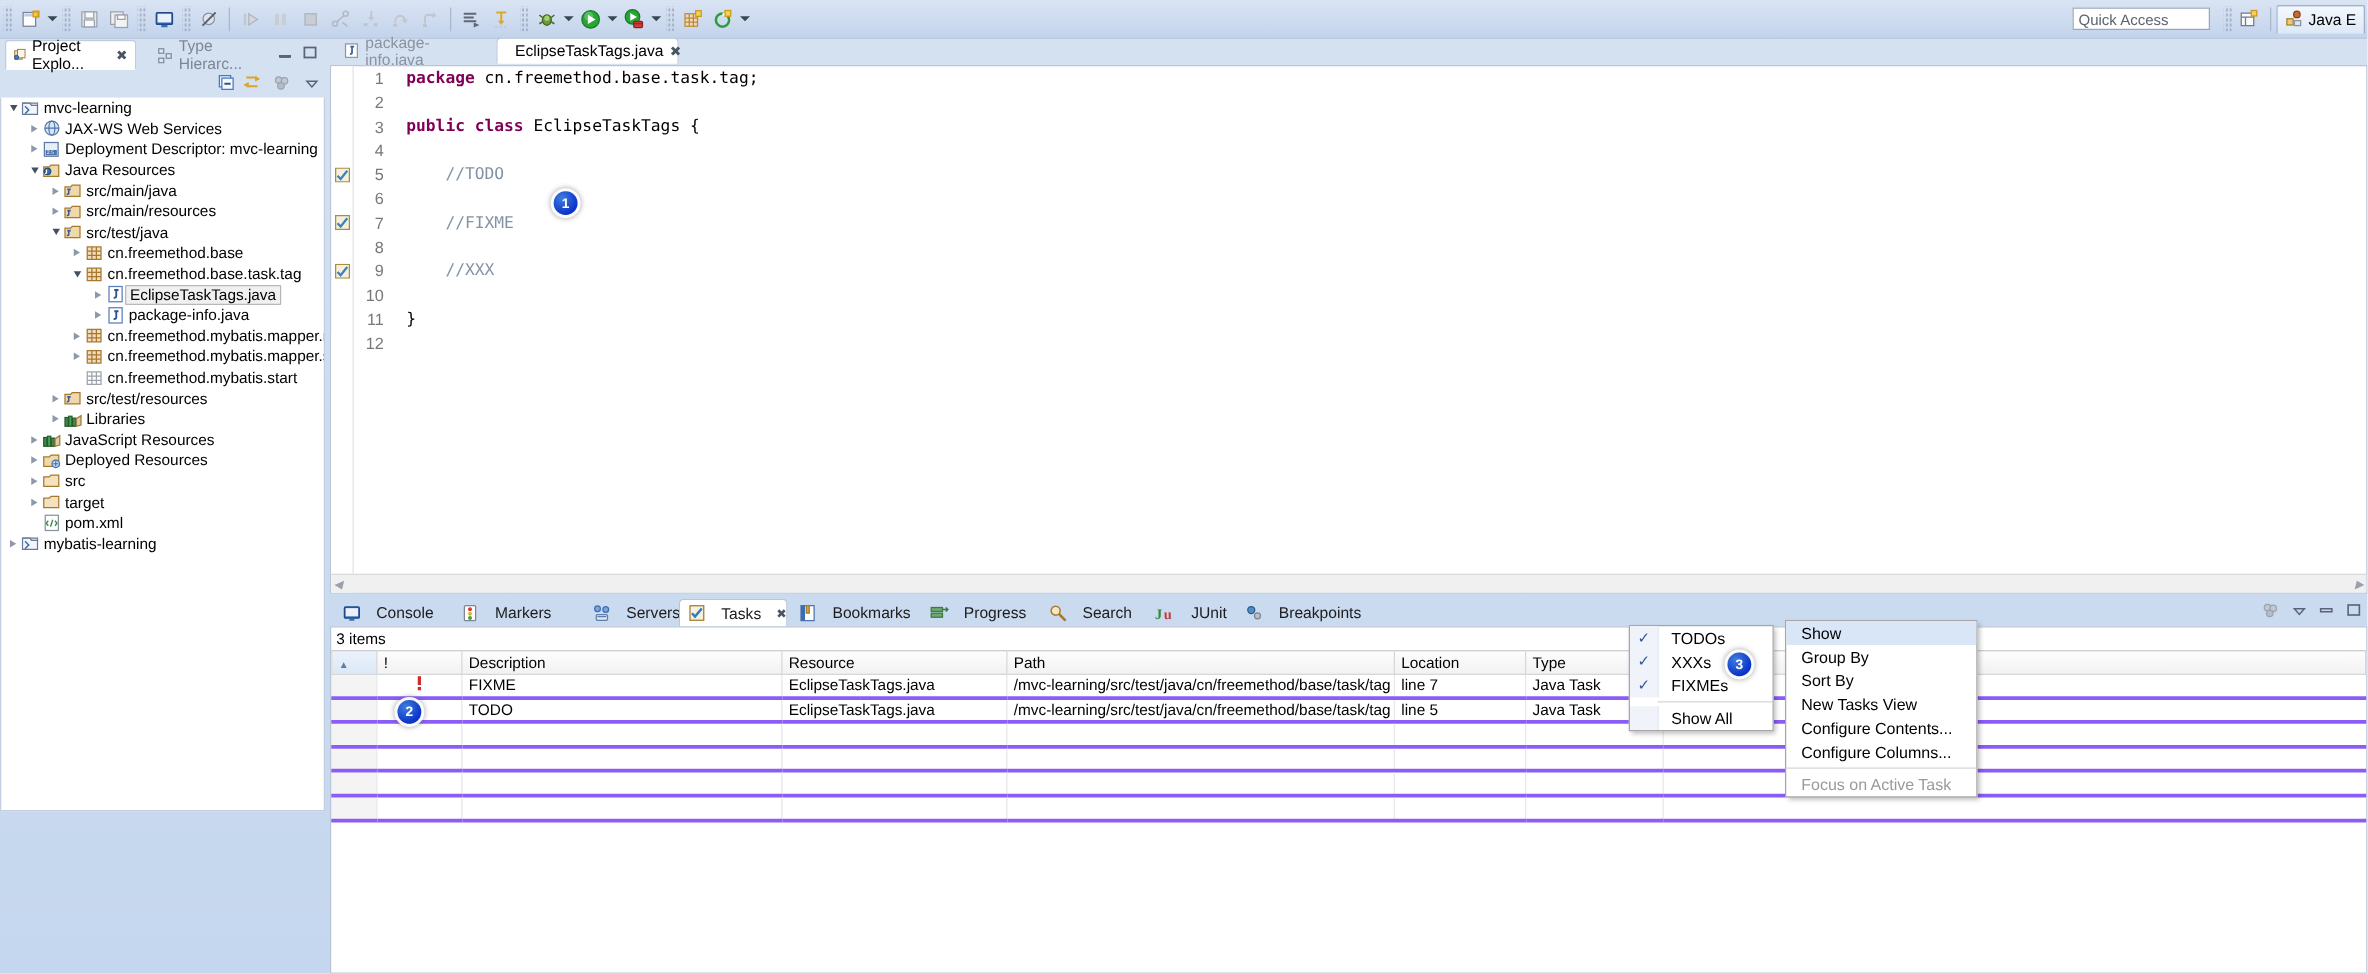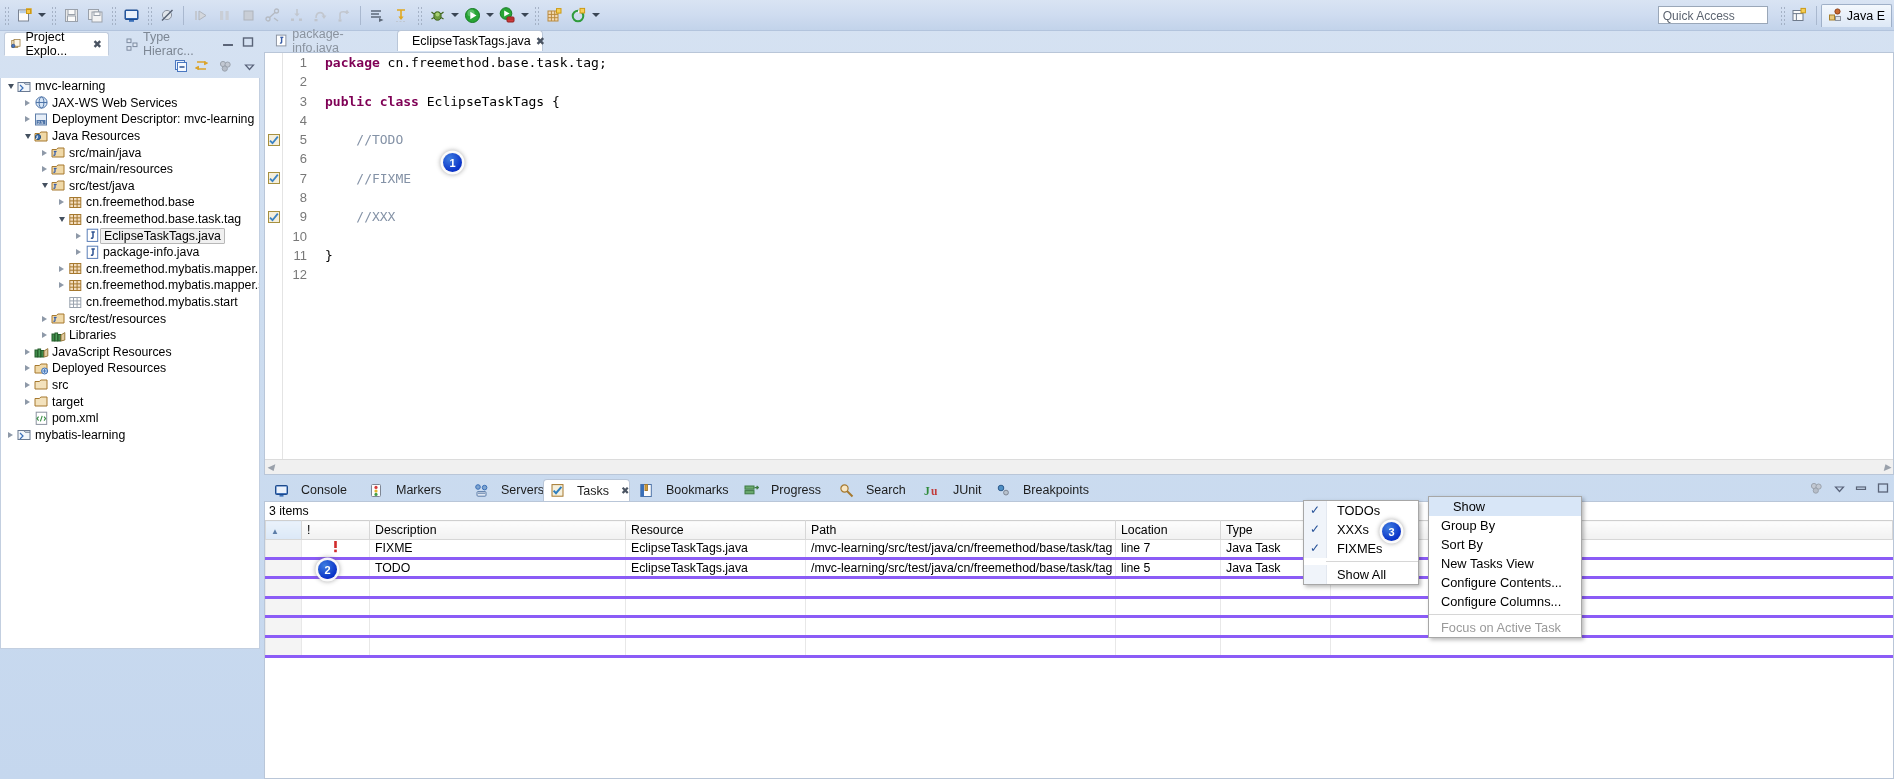--- a/index.html
+++ b/index.html
@@ -111,21 +111,21 @@
 
   
   .menu{position:absolute;background:#fff;border:1px solid #a7a7a7;
     box-shadow:2px 2px 4px rgba(0,0,0,.28);z-index:40;font-size:12.8px;}
   .mitem{height:19px;line-height:19px;display:flex;align-items:center;white-space:nowrap;}
   .mcheckcol{width:22px;height:19px;display:flex;align-items:center;justify-content:center;
     background:#f0f4fa;border-right:1px solid #e3e8f0;flex:0 0 22px;color:#29549a;
     font-size:12px;}
   .mlabel{padding-left:10px;padding-right:26px;}
   .msep{height:1px;background:#d6d6d6;margin:3px 0 3px 22px;}
-  .mitem.hl{background:#d8e6f7;padding-left:12px;}
+  .mitem.hl{background:#d8e6f7;}
   .mitem.dis .mlabel{color:#9a9a9a;}
 
   
   .callout{position:absolute;width:19px;height:19px;border-radius:50%;
     background:radial-gradient(circle at 35% 30%,#3e7de0,#0a33c8 70%);
     color:#fff;font-size:11px;font-weight:bold;display:flex;align-items:center;
     justify-content:center;box-shadow:0 0 0 2.5px rgba(255,255,255,.92),
     0 0 4px 3px rgba(90,90,90,.45);z-index:60;font-family:"Liberation Sans",sans-serif;}
 </style>
 </head>

